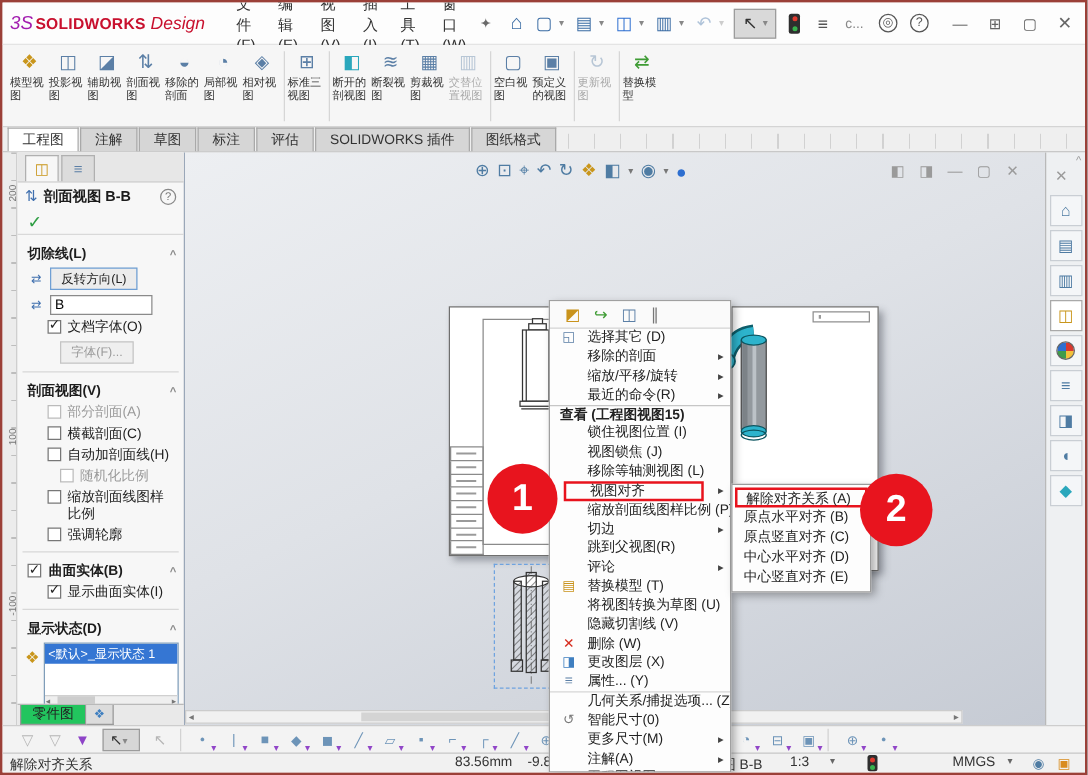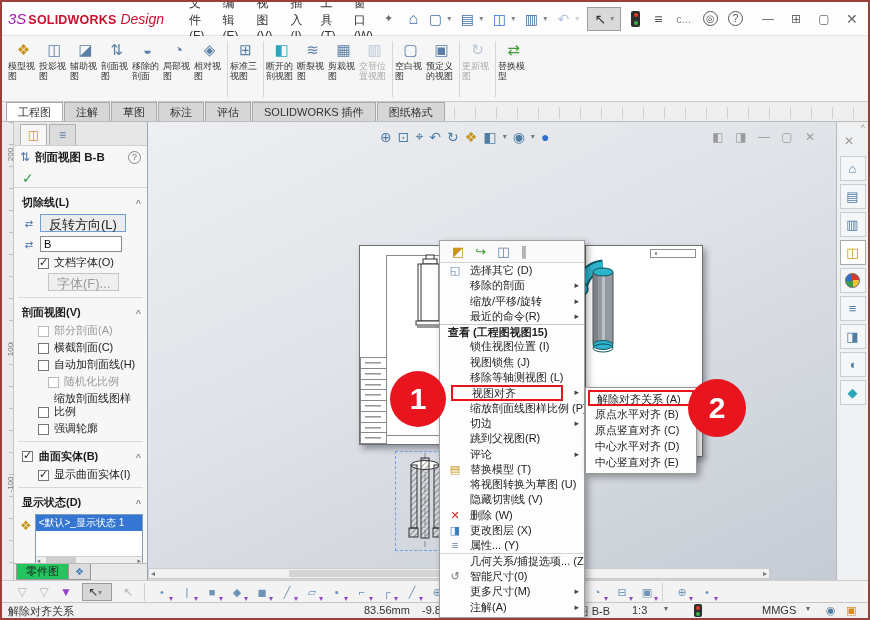--- a/index.html
+++ b/index.html
@@ -56,24 +56,24 @@
   .pmhead { height:22px; display:flex; align-items:center; padding:0 6px; gap:5px;}
   .pmhead .sw { color:#3f6fae; font-size:12px;}
   .pmhead .t { font-weight:bold; font-size:11.5px; color:#1c1c1c; flex:1;}
   .pmhead .q { width:13px; height:13px; border:1.2px solid #888; border-radius:50%; font-size:9px; color:#777; display:flex; align-items:center; justify-content:center;}
   .pmok { height:20px; padding:0 8px; color:#2f9e44; font-weight:bold; font-size:14px; border-bottom:1px solid #d9d9d9; display:flex; align-items:center;}
   .pmbody { padding:4px 0 0 0; }
   .sect { display:flex; align-items:center; padding:3px 6px 2px 8px; font-weight:bold; color:#1c1c1c;}
   .sect .cx { margin-left:auto; color:#888; font-size:9px;}
   .prow { display:flex; align-items:center; padding:2px 6px 2px 8px; gap:4px;}
   .sic { color:#3f6fae; font-size:10px; width:14px; text-align:center;}
-  .btn { background:#ececec; border:1px solid #6f9fd4; padding:1px 8px; font-size:13px; color:#222; height:18px;}
+  .btn { background:#ececec; border:1px solid #6f9fd4; padding:1px 8px; font-size:10px; color:#222; height:18px;}
   .btn.disb { border-color:#c4c4c4; color:#9a9a9a; background:#efefef;}
   .inp { width:82px; height:16px; border:1px solid #8a8a8a; font-size:11px; padding:0 3px; font-family:inherit;}
-  .chkrow { display:flex; align-items:flex-end; gap:5px; padding:2px 6px 2px 24px; line-height:13px;}
+  .chkrow { display:flex; align-items:flex-start; gap:5px; padding:2px 6px 2px 24px; line-height:13px;}
   .chkrow.ind { padding-left:34px; }
   .cb { width:11px; height:11px; border:1px solid #777; background:#fff; position:relative; flex:none;}
   .cb.c::after { content:"✓"; position:absolute; left:0px; top:-3px; font-size:11px; color:#222;}
   .chkrow.disr { color:#9a9a9a; } .chkrow.disr .cb{ border-color:#bbb; }
   .pmhr { border:none; border-top:1px solid #d8d8d8; margin:4px 4px;}
   .dsrow { display:flex; align-items:flex-start; padding:2px 4px 0 6px; gap:3px;}
   .goldic { color:#c9961c; font-size:13px; margin-top:4px;}
   .lb { flex:1; height:52px; border:1px solid #7f9db9; background:#fff; position:relative; overflow:hidden;}
   .lb .sel { background:#3576d3; color:#fff; font-size:10px; padding:1px 3px; white-space:nowrap;}
   .lb .hs { position:absolute; left:0; right:0; bottom:0; height:9px; background:#efefef; border-top:1px solid #d0d0d0; font-size:7px; color:#777;}

